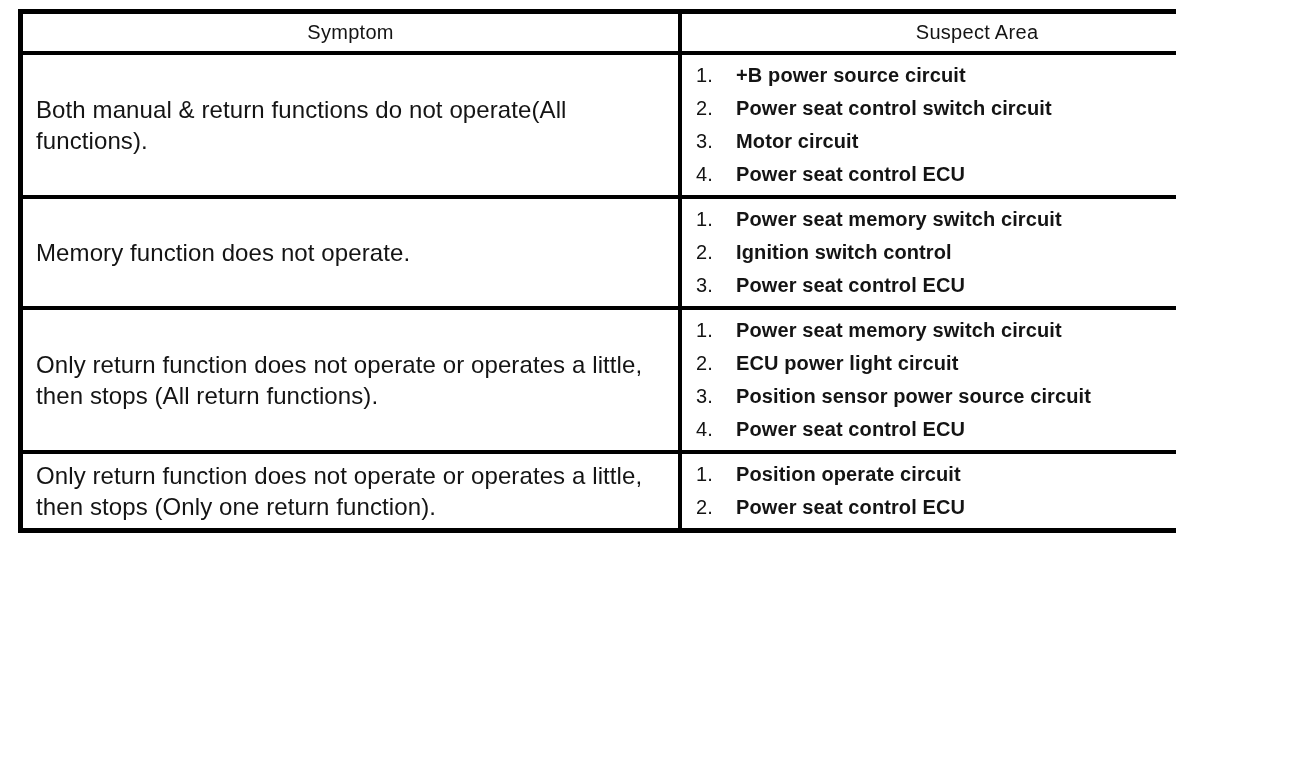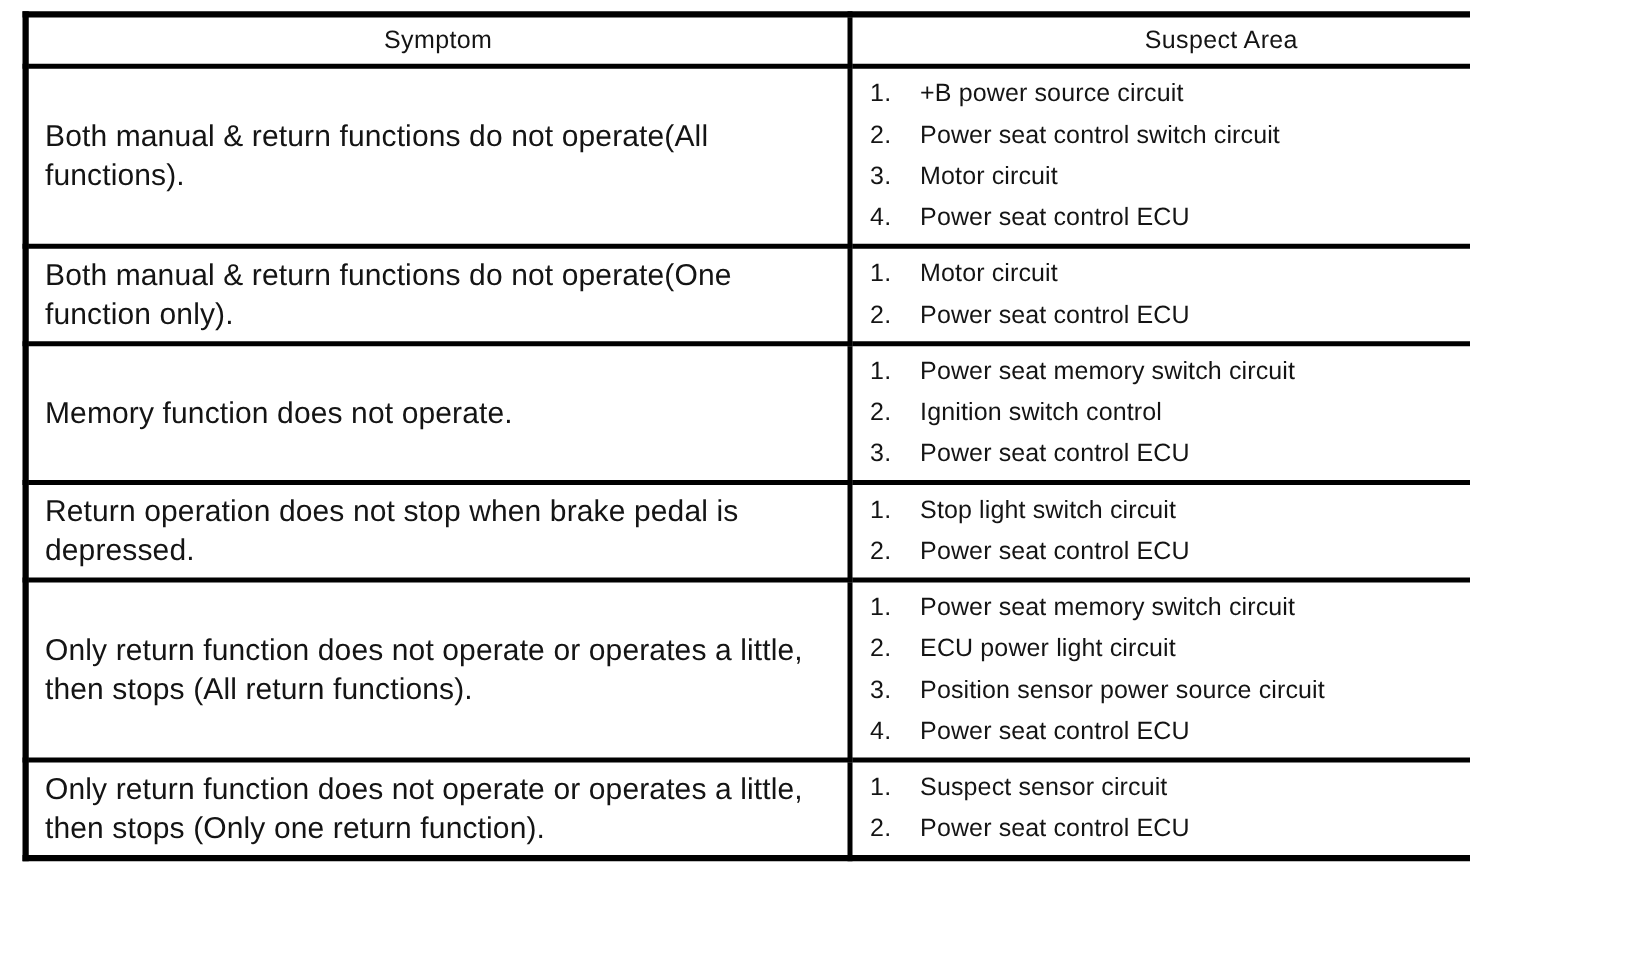--- a/index.html
+++ b/index.html
@@ -61,20 +61,21 @@
     line-height: 33px;
     letter-spacing: 0.1px;
   }
   .suspect-num {
     flex: none;
     width: 27px;
     margin-right: 13px;
   }
   .suspect-text {
     flex: 1;
+    font-weight: bold;
   }
 </style>
 </head>
 <body>
 
 <div class="page">
   <table class="diag-table">
     <colgroup>
       <col class="col-symptom">
       <col class="col-suspect">
@@ -105,37 +106,20 @@
                 <span class="suspect-text">Motor circuit</span>
               </div>
               <div class="suspect-item">
                 <span class="suspect-num">4.</span>
                 <span class="suspect-text">Power seat control ECU</span>
               </div>
             </div>
     </td>
   </tr>
 
-  <tr>
-    <td class="symptom-cell">
-      <div class="symptom-text">Both manual &amp; return functions do not operate(One function only).</div>
-    </td>
-    <td class="suspect-cell">
-      <div class="suspect-list">
-              <div class="suspect-item">
-                <span class="suspect-num">1.</span>
-                <span class="suspect-text">Motor circuit</span>
-              </div>
-              <div class="suspect-item">
-                <span class="suspect-num">2.</span>
-                <span class="suspect-text">Power seat control ECU</span>
-              </div>
-            </div>
-    </td>
-  </tr>
 
 
   <tr>
     <td class="symptom-cell">
       <div class="symptom-text">Memory function does not operate.</div>
     </td>
     <td class="suspect-cell">
       <div class="suspect-list">
               <div class="suspect-item">
                 <span class="suspect-num">1.</span>
@@ -146,37 +130,20 @@
                 <span class="suspect-text">Ignition switch control</span>
               </div>
               <div class="suspect-item">
                 <span class="suspect-num">3.</span>
                 <span class="suspect-text">Power seat control ECU</span>
               </div>
             </div>
     </td>
   </tr>
 
-  <tr>
-    <td class="symptom-cell">
-      <div class="symptom-text">Return operation does not stop when brake pedal is depressed.</div>
-    </td>
-    <td class="suspect-cell">
-      <div class="suspect-list">
-              <div class="suspect-item">
-                <span class="suspect-num">1.</span>
-                <span class="suspect-text">Stop light switch circuit</span>
-              </div>
-              <div class="suspect-item">
-                <span class="suspect-num">2.</span>
-                <span class="suspect-text">Power seat control ECU</span>
-              </div>
-            </div>
-    </td>
-  </tr>
 
   <tr>
     <td class="symptom-cell">
       <div class="symptom-text">Only return function does not operate or operates a little, then stops (All return functions).</div>
     </td>
     <td class="suspect-cell">
       <div class="suspect-list">
               <div class="suspect-item">
                 <span class="suspect-num">1.</span>
                 <span class="suspect-text">Power seat memory switch circuit</span>
@@ -198,21 +165,21 @@
   </tr>
 
   <tr>
     <td class="symptom-cell">
       <div class="symptom-text">Only return function does not operate or operates a little, then stops (Only one return function).</div>
     </td>
     <td class="suspect-cell">
       <div class="suspect-list">
               <div class="suspect-item">
                 <span class="suspect-num">1.</span>
-                <span class="suspect-text">Suspect sensor circuit</span>
+                <span class="suspect-text">Position operate circuit</span>
               </div>
               <div class="suspect-item">
                 <span class="suspect-num">2.</span>
                 <span class="suspect-text">Power seat control ECU</span>
               </div>
             </div>
     </td>
   </tr>
 </tbody>
   </table>

